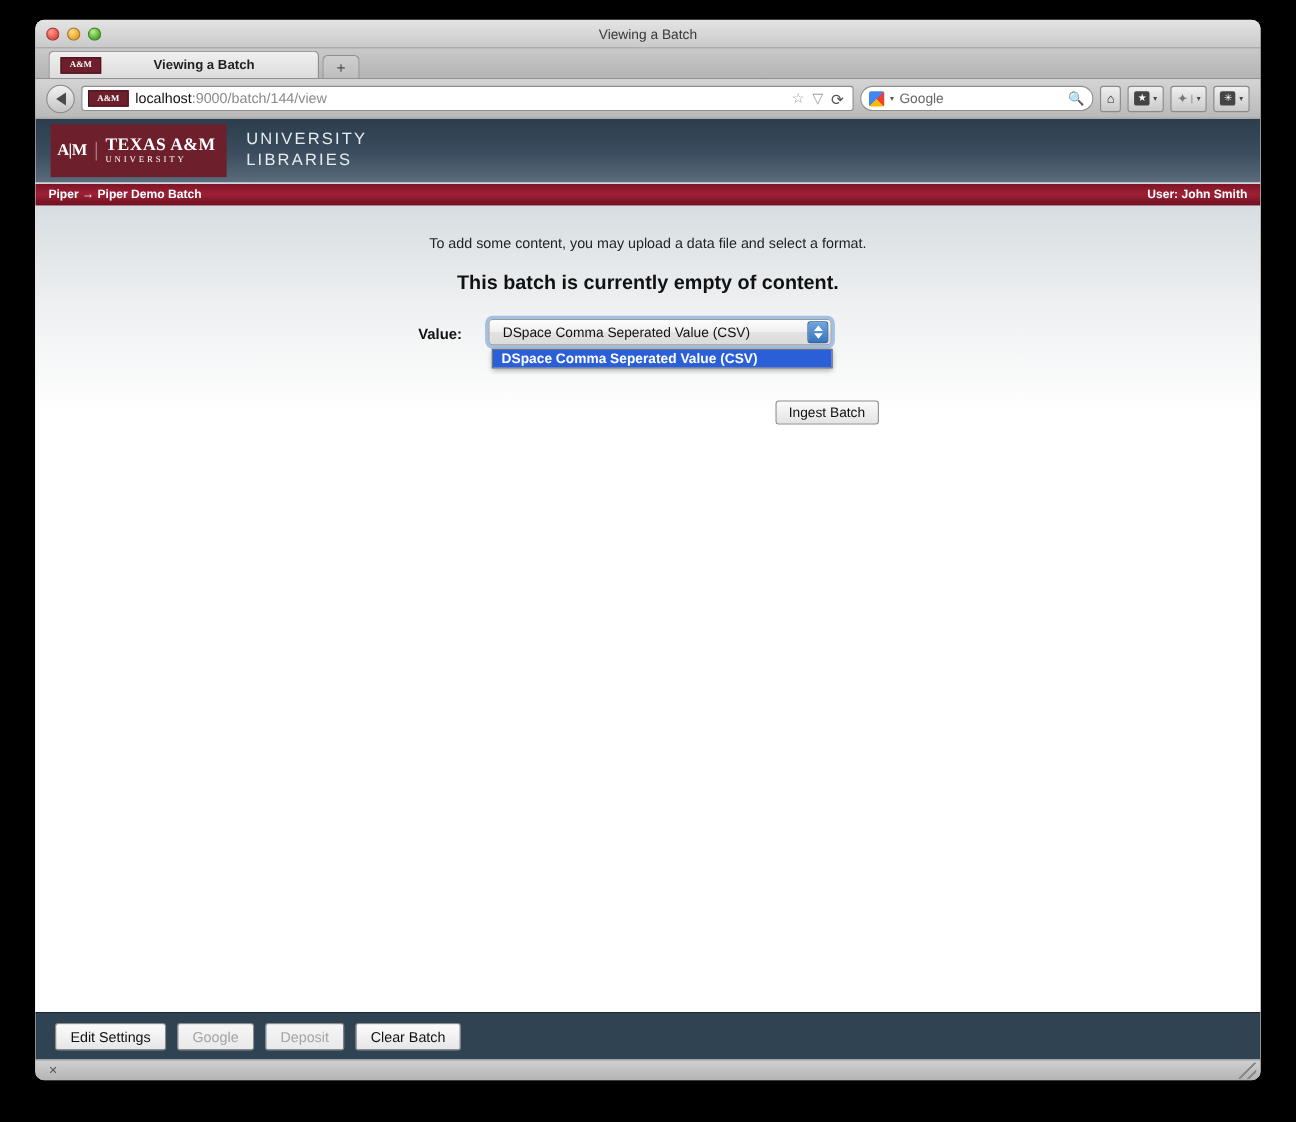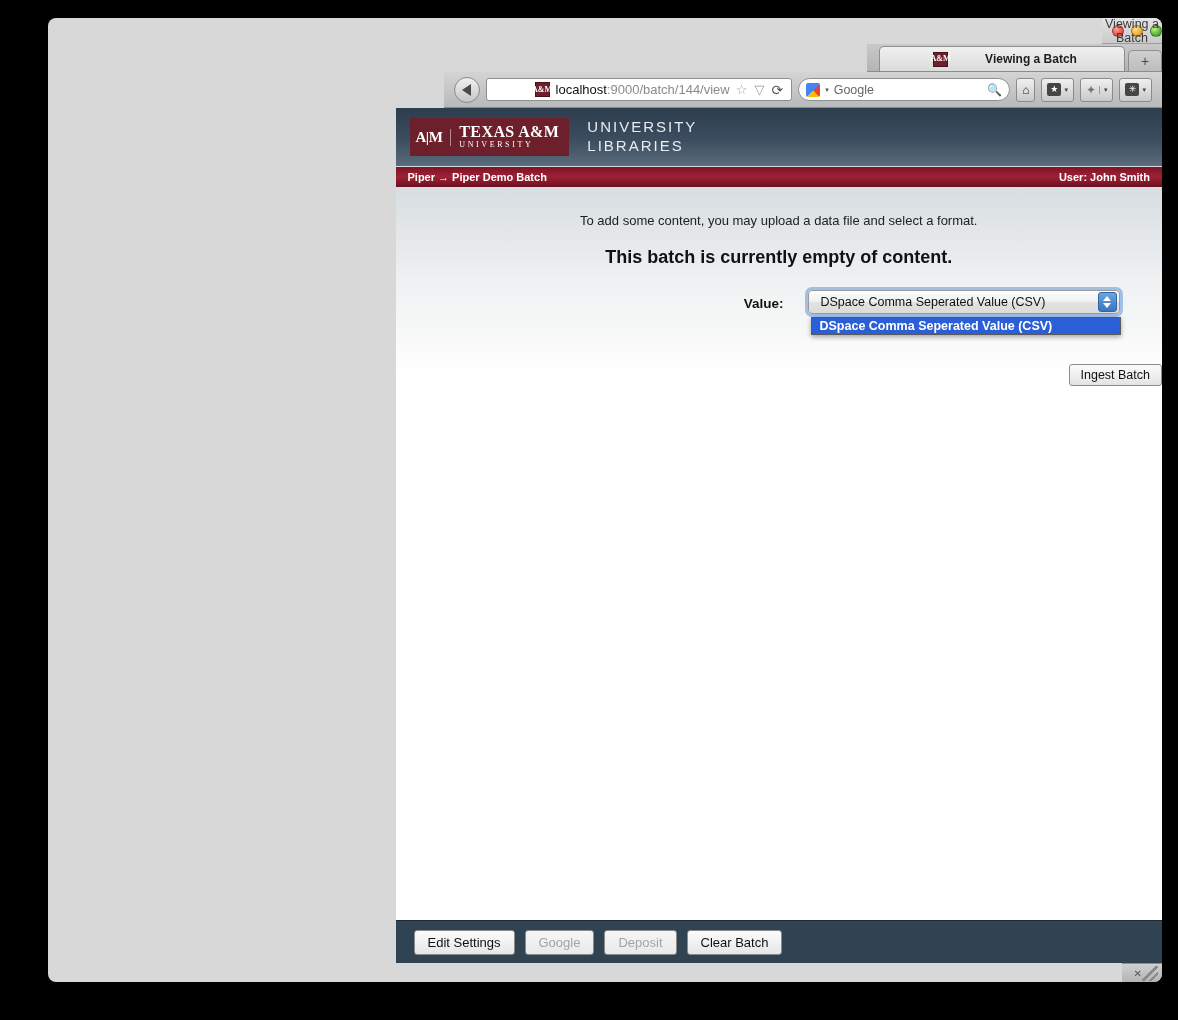--- a/index.html
+++ b/index.html
@@ -10,27 +10,27 @@
     overflow: hidden;
   }
 
   
   #desktop {
     position: absolute; inset: 0;
     background: #000;
   }
   #window {
     position: absolute;
-    left: 48px; top: 18px;
+    left: 32px; top: 18px;
     width: 1114px; height: 964px;
     border-radius: 8px;
     background: #d8d8d8;
     box-shadow: 0 6px 28px rgba(0,0,0,.75);
     overflow: hidden;
-    display: flex; flex-direction: column; align-items: flex-end;
+    display: flex; flex-direction: column;
   }
 
   
   #titlebar {
     height: 26px;
     background: linear-gradient(to bottom, #e4e4e4 0%, #cacaca 100%);
     border-bottom: 1px solid #9d9d9d;
     position: relative;
     display: flex; align-items: center;
     flex: 0 0 auto;
@@ -71,28 +71,27 @@
     margin-left: 3px;
     background: linear-gradient(to bottom, #cfcfcf, #bdbdbd);
     border: 1px solid #8e8e8e; border-bottom: none;
     border-radius: 5px 5px 0 0;
     display: flex; align-items: center; justify-content: center;
     font-size: 14px; color: #4a4a4a;
   }
 
   
   .tamu-fav {
-    width: 15px; height: 15px;
+    width: 37px; height: 15px;
     background: #6d1f2c;
     border: 1px solid #4a1019;
     display: flex; align-items: center; justify-content: center;
     color: #fff; font-size: 8px; font-weight: bold;
     font-family: "Liberation Serif", serif;
     line-height: 1;
-    margin-left: 43px;
   }
 
   
   #navbar {
     height: 36px;
     background: linear-gradient(to bottom, #d4d4d4, #b9b9b9);
     border-bottom: 1px solid #8a8a8a;
     display: flex; align-items: center;
     padding: 0 10px; gap: 6px;
     flex: 0 0 auto;
@@ -174,21 +173,21 @@
   
   #masthead {
     height: 58px;
     background: linear-gradient(to bottom, #2c3d4d 0%, #3b4d5e 55%, #5b6c7c 100%);
     display: flex; align-items: center;
     padding-left: 14px;
     flex: 0 0 auto;
   }
   #tamu-logo {
     background: #6d1f2c;
-    height: 38px;
+    height: 48px;
     display: flex; align-items: center;
     padding: 0 10px 0 6px;
     gap: 8px;
   }
   #tamu-logo .shield {
     color: #fff; font-family: "Liberation Serif", serif;
     font-size: 15px; font-weight: bold; letter-spacing: -0.5px;
     border-right: 1px solid #b58a93; padding-right: 8px;
   }
   #tamu-logo .wordmark { color: #fff; font-family: "Liberation Serif", serif; line-height: 1.05; }

